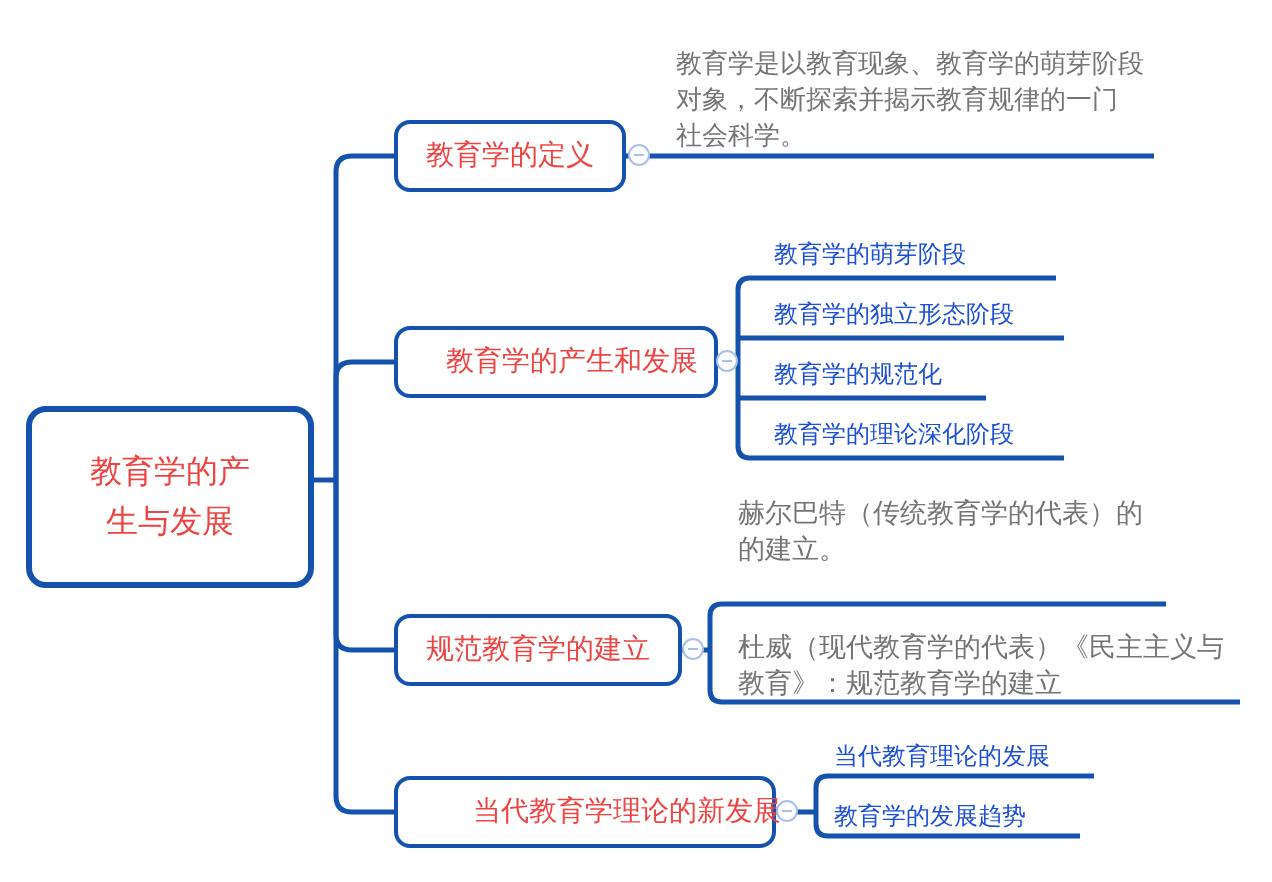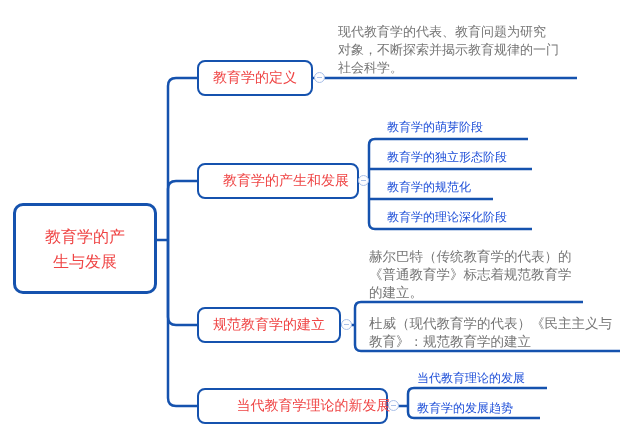--- a/index.html
+++ b/index.html
@@ -120,33 +120,32 @@
       <i></i>
     </div>
   <div class="collapse-dot" style="left:341px;top:319px;">
       <i></i>
     </div>
   <div class="collapse-dot" style="left:388px;top:400px;">
       <i></i>
     </div>
 
   <div class="gray-block" style="left:338px;top:23px;">
-    <div>现代教育学的代表、教育问题为研究</div>
+    <div>教育学是以教育现象、教育学的萌芽阶段</div>
     <div>对象，不断探索并揭示教育规律的一门</div>
     <div>社会科学。</div>
   </div>
 
   <div class="gray-line" style="left:387px;top:119px;">教育学的萌芽阶段</div>
   <div class="gray-line" style="left:387px;top:149px;">教育学的独立形态阶段</div>
   <div class="gray-line" style="left:387px;top:179px;">教育学的规范化</div>
   <div class="gray-line" style="left:387px;top:209px;">教育学的理论深化阶段</div>
 
   <div class="gray-block big" style="left:369px;top:248px;">
     <div>赫尔巴特（传统教育学的代表）的</div>
-    <div>《普通教育学》标志着规范教育学</div>
     <div>的建立。</div>
   </div>
   <div class="gray-block big" style="left:369px;top:315px;">
     <div>杜威（现代教育学的代表）《民主主义与</div>
     <div>教育》：规范教育学的建立</div>
   </div>
 
   <div class="gray-line" style="left:417px;top:370px;">当代教育理论的发展</div>
   <div class="gray-line" style="left:417px;top:400px;">教育学的发展趋势</div>
 

